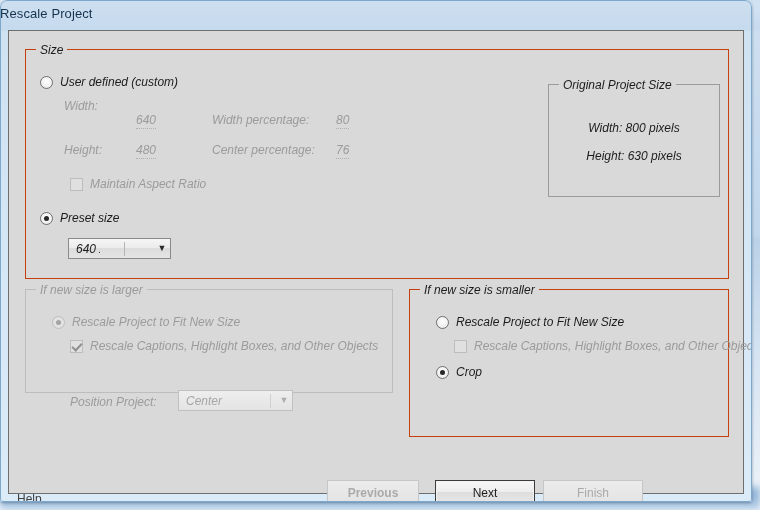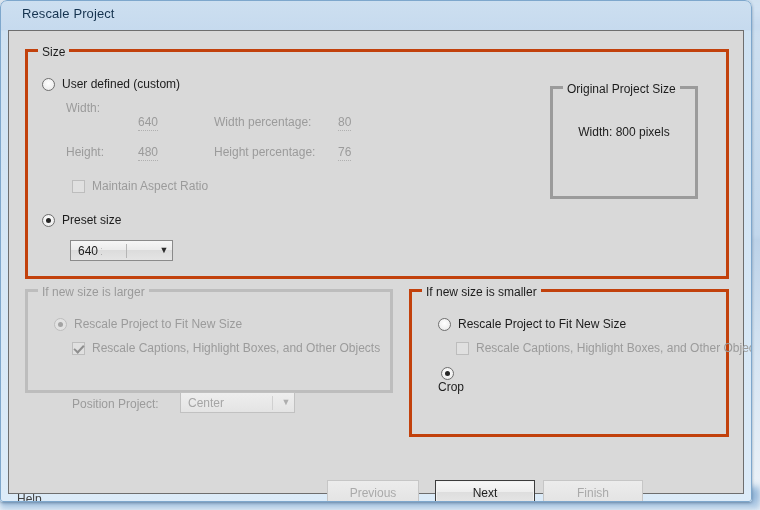--- a/index.html
+++ b/index.html
@@ -69,58 +69,59 @@
     border-radius: 7px 7px 3px 3px;
     pointer-events: none;
   }
   #titlebar {
     position: absolute;
     left: 0; top: 0;
     width: 752px; height: 30px;
   }
   #title-text {
     position: absolute;
-    left: 22px; top: 6px;
+    left: 0; top: 6px;
     font-size: 13px;
     color: #15334f;
     letter-spacing: .1px;
     white-space: nowrap;
   }
 
   
   #client {
     position: absolute;
     left: 8px; top: 30px;
     width: 736px; height: 464px;
     background: #d9d9d9;
     border: 1px solid #6e6e6e;
     box-sizing: border-box;
   }
 
   
   .group {
     position: absolute;
-    border: 3px solid #c2410c;
+    border: 1px solid #c2410c;
     box-sizing: border-box;
     background: transparent;
+    font-style: italic;
   }
   .group > .gtitle {
     position: absolute;
     top: -7px; left: 10px;
     background: #d9d9d9;
     padding: 0 4px;
     font-size: 12px;
     color: #1c1c1c;
     white-space: nowrap;
   }
   .group.disabled > .gtitle { color: #9a9a9a; }
   .group.disabled { border-color: #bdbdbd; }
 
   #grp-size   { left: 16px;  top: 18px;  width: 704px; height: 230px; }
-  #grp-orig   { left: 538px; top: 52px;  width: 148px; height: 113px; border-color:#9b9b9b; }
+  #grp-orig   { left: 538px; top: 52px;  width: 172px; height: 113px; border-color:#9b9b9b; }
   #grp-larger { left: 16px;  top: 258px; width: 368px; height: 104px; }
   #grp-smaller{ left: 400px; top: 258px; width: 320px; height: 148px; }
 
   
   .ctl {
     position: absolute;
     display: flex;
     align-items: center;
     white-space: nowrap;
     font-size: 12px;
@@ -309,21 +310,21 @@
         <span>User defined (custom)</span>
       </div>
 
       <div class="lbl off" style="left:38px; top:49px;">Width:</div>
       <div class="valbox" style="left:110px; top:63px;">640</div>
       <div class="lbl off" style="left:186px; top:63px;">Width percentage:</div>
       <div class="valbox" style="left:310px; top:63px;">80</div>
 
       <div class="lbl off" style="left:38px; top:93px;">Height:</div>
       <div class="valbox" style="left:110px; top:93px;">480</div>
-      <div class="lbl off" style="left:186px; top:93px;">Height percentage:</div>
+      <div class="lbl off" style="left:186px; top:93px;">Center percentage:</div>
       <div class="valbox" style="left:310px; top:93px;">76</div>
 
       <div class="ctl off" style="left:44px; top:127px;">
         <span class="check"></span>
         <span>Maintain Aspect Ratio</span>
       </div>
 
       <div class="ctl" style="left:14px; top:161px;">
         <span class="radio checked"></span>
         <span>Preset size</span>
@@ -331,20 +332,21 @@
 
       <div class="combo" style="left:42px; top:188px; width:103px;gap:24px;">
         <span class="ctext">640 x 480</span>
         <span class="cdivider"></span>
         <span class="carrow">▼</span>
       </div>
 
       <div id="grp-orig" class="group" style="left:522px; top:34px;">
         <div class="gtitle">Original Project Size</div>
         <div class="origline" style="top:36px;">Width: 800 pixels</div>
+        <div class="origline" style="top:64px;">Height: 630 pixels</div>
       </div>
     </div>
 
     <div id="grp-larger" class="group disabled">
       <div class="gtitle">If new size is larger</div>
 
       <div class="ctl off" style="left:26px; top:25px;">
         <span class="radio checked"></span>
         <span>Rescale Project to Fit New Size</span>
       </div>
@@ -370,27 +372,27 @@
       <div class="ctl" style="left:26px; top:25px;">
         <span class="radio"></span>
         <span>Rescale Project to Fit New Size</span>
       </div>
 
       <div class="ctl off" style="left:44px; top:49px;">
         <span class="check"></span>
         <span>Rescale Captions, Highlight Boxes, and Other Objects</span>
       </div>
 
-      <div class="ctl" style="left:26px; top:75px;flex-direction:column;">
+      <div class="ctl" style="left:26px; top:75px;">
         <span class="radio checked"></span>
         <span>Crop</span>
       </div>
     </div>
 
     <a id="help-link" href="#">Help...</a>
 
-    <button class="btn off" style="left:318px; top:449px; width:92px;">Previous</button>
+    <button class="btn off" style="left:318px; top:449px; width:92px;font-weight:bold;">Previous</button>
     <button class="btn default" style="left:426px; top:449px; width:100px;">Next</button>
     <button class="btn off" style="left:534px; top:449px; width:100px;">Finish</button>
   </div>
 
   <div id="frame-edge"></div>
 </div>
 
 </body></html>

